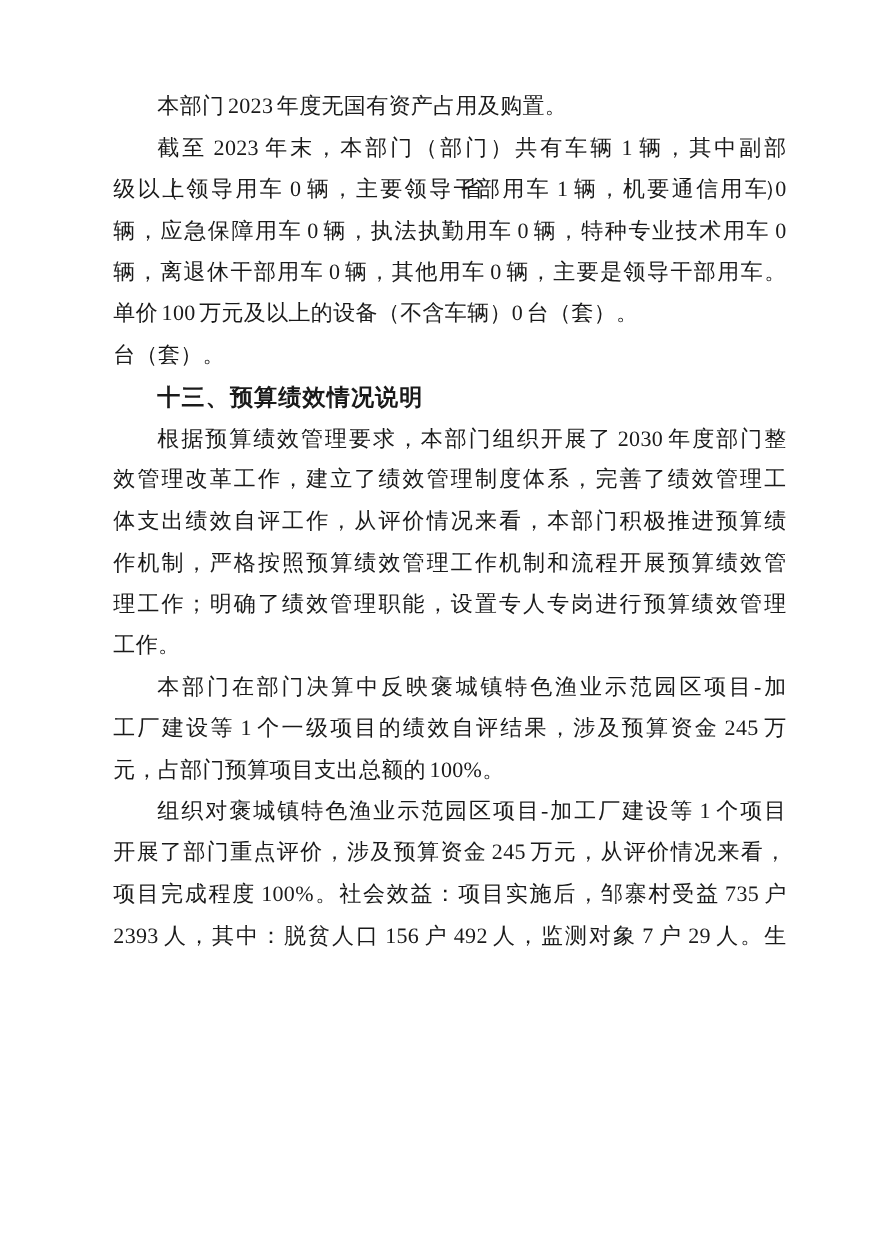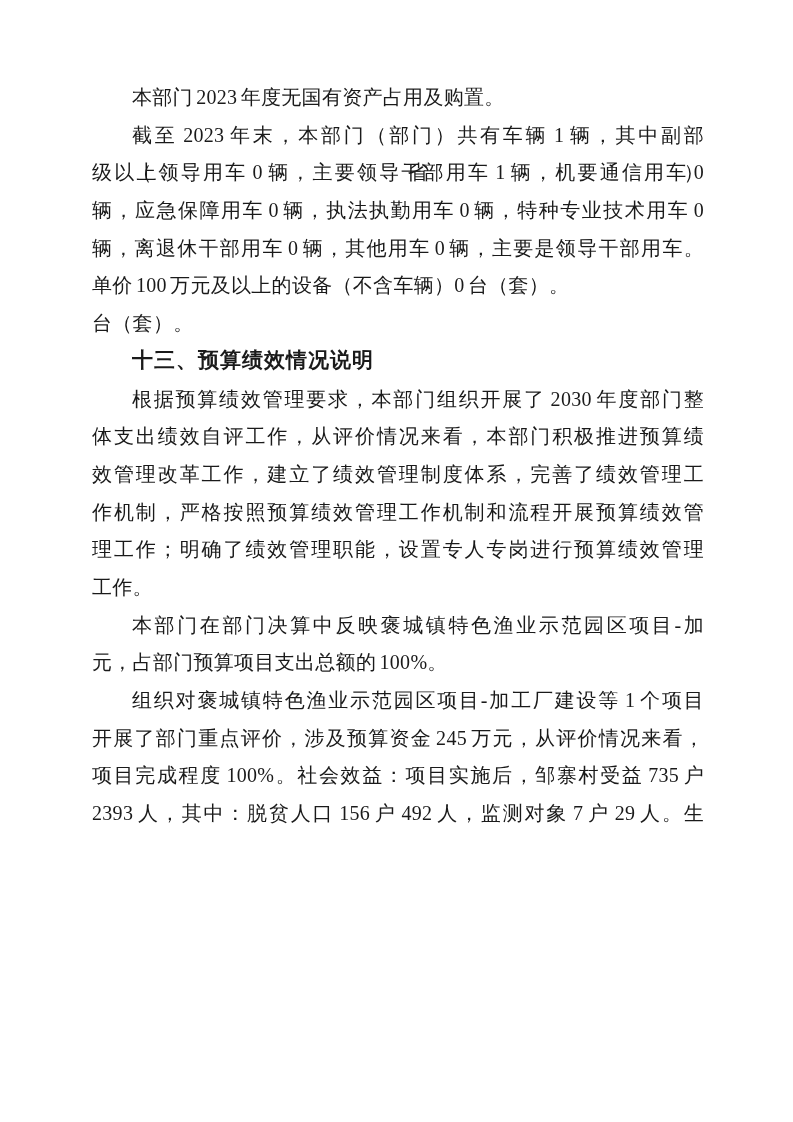--- a/index.html
+++ b/index.html
@@ -11,21 +11,21 @@
     position: relative;
     width: 793px;
     height: 1122px;
     margin: 0 auto;
     background: #ffffff;
     overflow: hidden;
     font-family: "Liberation Serif", "DejaVu Serif", serif;
   }
   .text-block {
     position: absolute;
-    left: 92px;
+    left: 103px;
     top: 79px;
     width: 612px;
     color: #1a1a1a;
   }
   .line {
     font-size: 20px;
     line-height: 37.7px;
     height: 37.7px;
     text-align: justify;
     text-align-last: justify;
@@ -34,21 +34,21 @@
     white-space: normal;
     overflow: visible;
   }
   .line.last {
     text-align-last: left;
   }
   .line.indent {
     padding-left: 40px;
   }
   .line.heading {
-    font-family: Liberation Mono, monospace;
+    font-family: Liberation Sans, sans-serif;
     font-weight: bold;
     font-size: 21px;
     text-align-last: left;
     letter-spacing: 1px;
   }
   .line.subheading {
     font-size: 21px;
     letter-spacing: 1.5px;
     text-align-last: left;
   }
@@ -60,25 +60,26 @@
   <div class="text-block" id="doc-body">
       <div class="line body indent last">本部门 2023 年度无国有资产占用及购置。</div>
       <div class="line body indent">截至 2023 年末，本部门（部门）共有车辆 1 辆，其中副部（省）</div>
       <div class="line body">级以上领导用车 0 辆，主要领导干部用车 1 辆，机要通信用车 0</div>
       <div class="line body">辆，应急保障用车 0 辆，执法执勤用车 0 辆，特种专业技术用车 0</div>
       <div class="line body">辆，离退休干部用车 0 辆，其他用车 0 辆，主要是领导干部用车。</div>
       <div class="line body last">单价 100 万元及以上的设备（不含车辆）0 台（套）。</div>
       <div class="line body last">台（套）。</div>
       <div class="line heading indent last">十三、预算绩效情况说明</div>
       <div class="line body indent">根据预算绩效管理要求，本部门组织开展了 2030 年度部门整</div>
+      <div class="line body">效管理改革工作，建立了绩效管理制度体系，完善了绩效管理工</div>
       <div class="line body">体支出绩效自评工作，从评价情况来看，本部门积极推进预算绩</div>
-      <div class="line body">效管理改革工作，建立了绩效管理制度体系，完善了绩效管理工</div>
       <div class="line body">作机制，严格按照预算绩效管理工作机制和流程开展预算绩效管</div>
       <div class="line body">理工作；明确了绩效管理职能，设置专人专岗进行预算绩效管理</div>
       <div class="line body last">工作。</div>
       <div class="line body indent">本部门在部门决算中反映褒城镇特色渔业示范园区项目-加</div>
+      <div class="line body">工厂建设等 1 个一级项目的绩效自评结果，涉及预算资金 245 万</div>
       <div class="line body last">元，占部门预算项目支出总额的 100%。</div>
       <div class="line body indent">组织对褒城镇特色渔业示范园区项目-加工厂建设等 1 个项目</div>
       <div class="line body">开展了部门重点评价，涉及预算资金 245 万元，从评价情况来看，</div>
       <div class="line body">项目完成程度 100%。社会效益：项目实施后，邹寨村受益 735 户</div>
       <div class="line body">2393 人，其中：脱贫人口 156 户 492 人，监测对象 7 户 29 人。生</div>
     </div>
 </div>
 
 </body></html>

